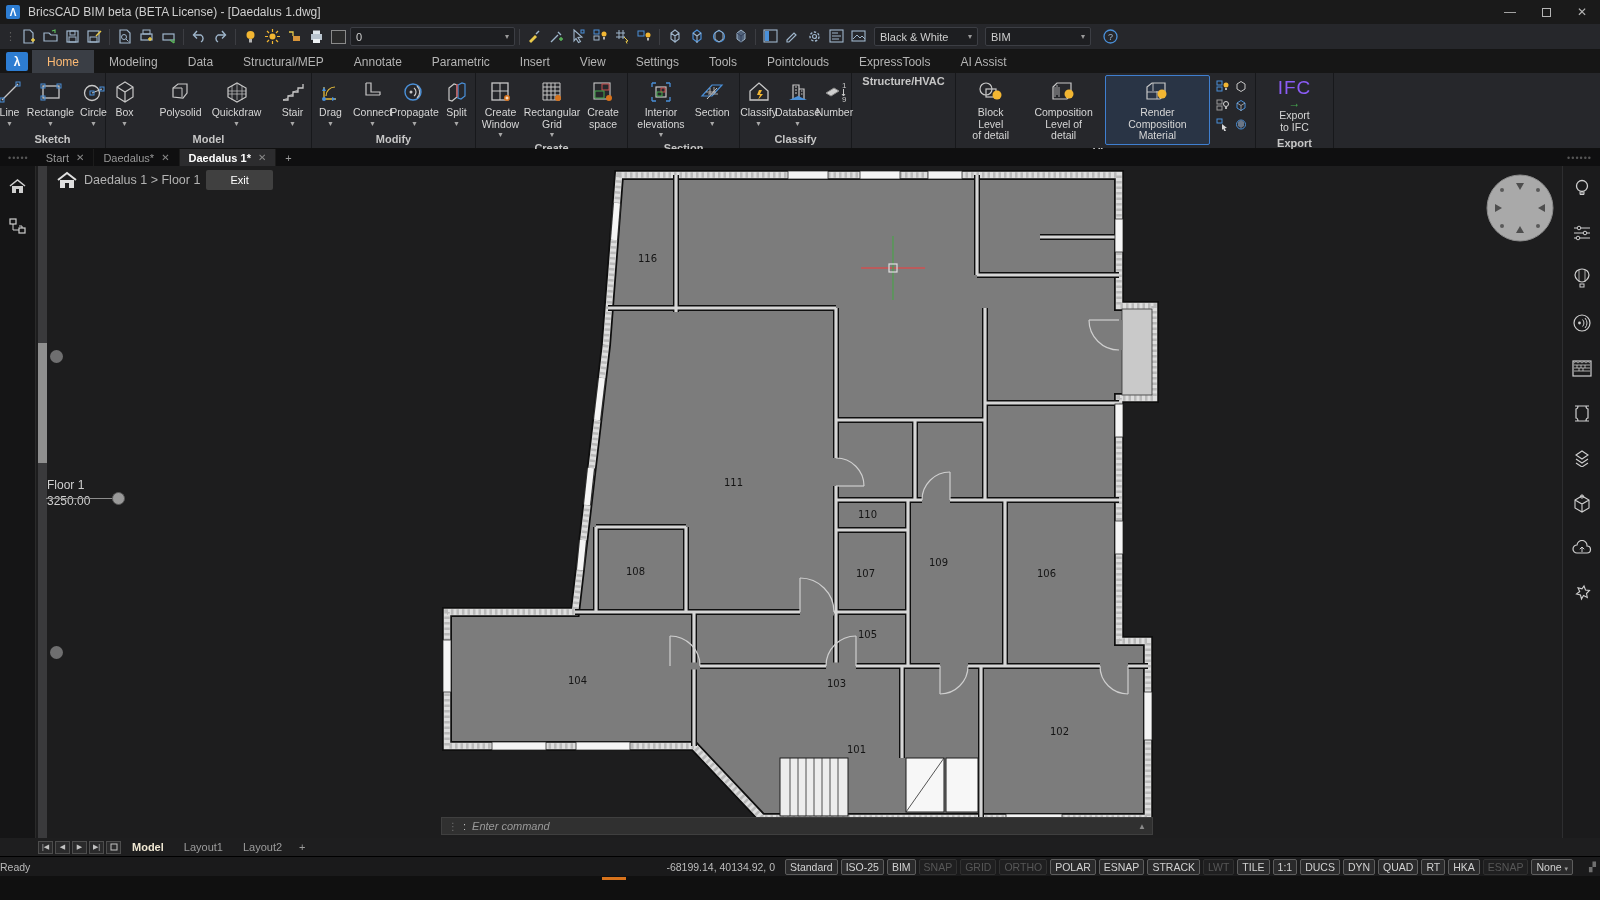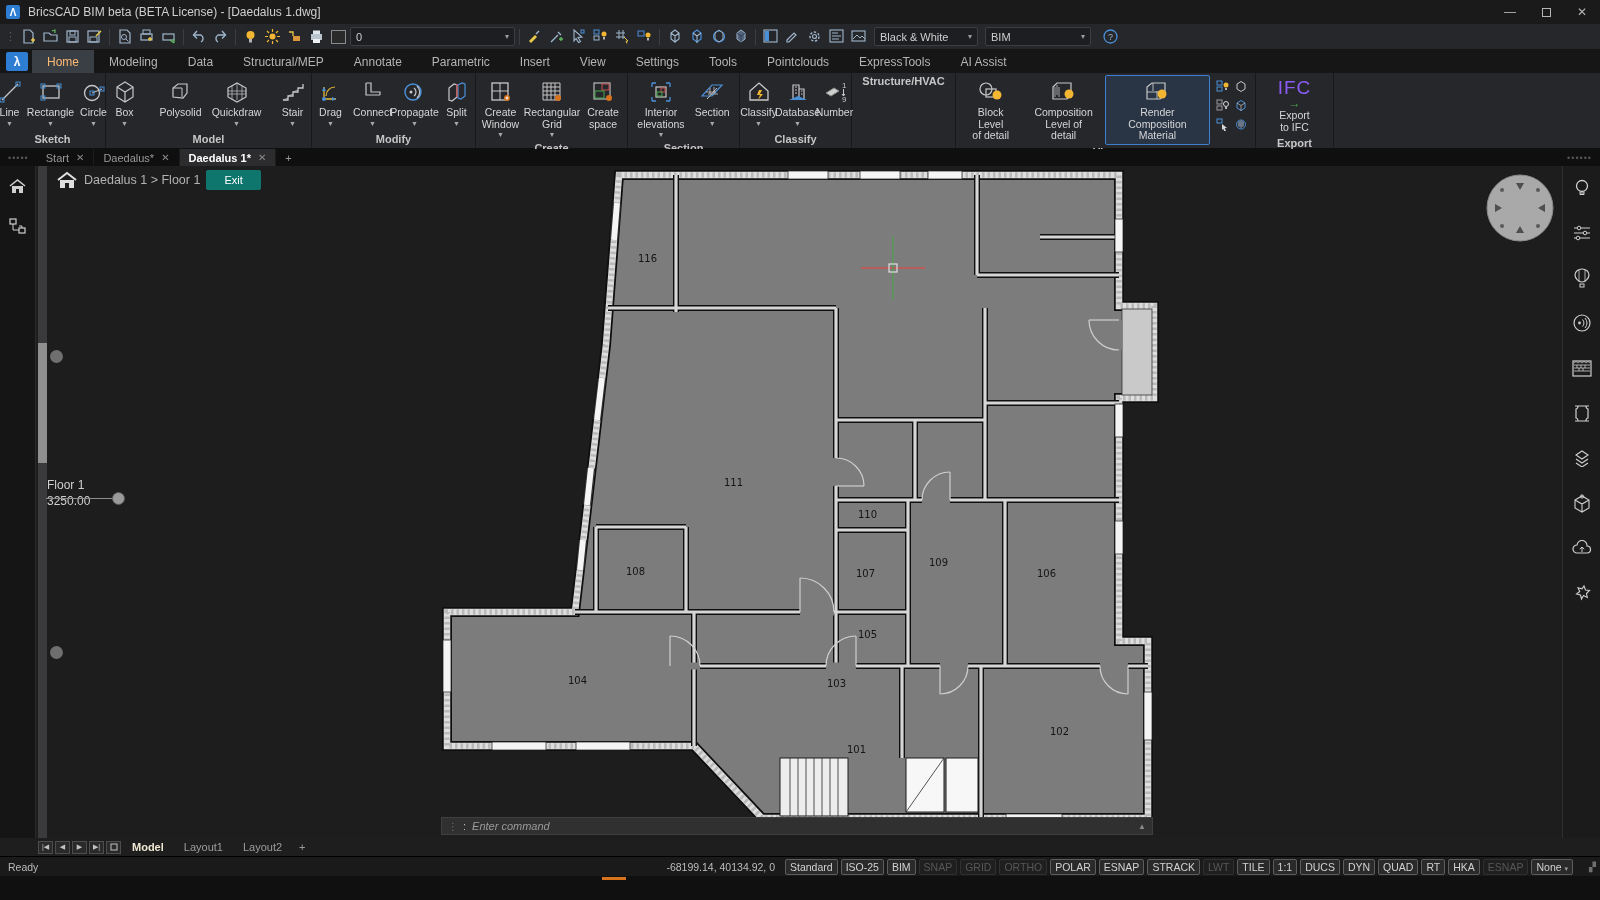--- a/index.html
+++ b/index.html
@@ -50,39 +50,39 @@
   
   .workspace{position:absolute;left:0;top:166px;width:1600px;height:672px;background:#1d1d1e;overflow:hidden}
   .leftrail{position:absolute;left:0;top:0;width:36px;height:672px;background:#151516;border-right:1px solid #2a2a2a;display:flex;flex-direction:column;align-items:center;gap:16px;padding-top:8px}
   .railbtn{width:24px;height:24px;display:flex;align-items:center;justify-content:center;border-radius:2px}
   .vtrack{position:absolute;left:38px;top:0;width:9px;height:672px;background:#3a3a3c}
   .vthumb{position:absolute;left:38px;top:177px;width:9px;height:120px;background:#8f8f8f}
   .rightrail{position:absolute;right:0;top:0;width:38px;height:672px;background:#1b1b1c;border-left:1px solid #2e2e30;display:flex;flex-direction:column;align-items:center;gap:21px;padding-top:10px}
   .plan{position:absolute;left:0;top:0}
   .crumbrow{position:absolute;left:56px;top:4px;display:flex;align-items:center;gap:6px}
   .crumbtxt{color:#b3b3b3;font-size:12.5px}
-  .exitbtn{background:#0f766e;color:#fff;font-size:11px;padding:4px 18px;border-radius:2px}
+  .exitbtn{background:#404040;color:#fff;font-size:11px;padding:4px 24px;border-radius:2px}
   .floorlbl{position:absolute;left:47px;top:311px;color:#cfcfcf;font-size:12px;line-height:16px}
   .floorline{position:absolute;left:46px;top:332px;width:72px;height:1px;background:#8d8d8d}
   .floorknob{position:absolute;left:112px;top:326px;width:13px;height:13px;border-radius:50%;background:#9a9a9a;border:1px solid #5a5a5a}
   .secgrip{position:absolute;width:13px;height:13px;border-radius:50%;background:#6f6f70}
   .cmdbar{position:absolute;left:441px;top:651px;width:712px;height:18px;background:#303030;border:1px solid #3f3f3f;display:flex;align-items:center;gap:6px;padding:0 6px;font-size:11px}
   .cmdgrip{color:#6d6d6d;font-size:10px;letter-spacing:-1px}
   .cmdprompt{color:#b9b9b9}
   .cmdph{color:#9a9a9a;font-style:italic}
   .cmdexp{margin-left:auto;color:#8a8a8a;font-size:8px}
   
   .layoutbar{position:absolute;left:0;top:838px;width:1600px;height:18px;background:#1e1e1f;display:flex;align-items:center;font-size:11px;color:#9c9c9c;padding-left:38px;gap:2px}
   .lnav{min-width:15px;height:13px;border:1px solid #4d4d4d;background:#2a2a2b;color:#c2c2c2;font-size:7px;display:flex;align-items:center;justify-content:center;padding:0 1px}
   .ltab{padding:0 9px}
   .ltab.active{color:#efe7d2;font-weight:bold}
   .ladd{padding:0 6px;color:#9c9c9c}
   
   .statusbar{position:absolute;left:0;top:856px;width:1600px;height:20px;background:#1a1a1b;border-top:1px solid #000;display:flex;align-items:center;font-size:10.5px;color:#b9b9b9}
-  .sready{padding-left:8px}
+  .sready{padding-left:0}
   .scoords{margin-left:auto;color:#bdbdbd;padding-right:10px}
   .chips{display:flex;gap:3px;align-items:center;padding-right:16px}
   .chip{padding:1px 4px;border:1px solid #5d5d5d;background:#2a2a2b;color:#d2d2d2;border-radius:2px;white-space:nowrap}
   .chip.off{color:#575757;border-color:#303030;background:#1f1f20}
   .chip .ca{font-size:7px;color:#9a9a9a;margin-left:3px}
   .sgrip{color:#6f6f6f;font-size:9px;padding-right:4px}
   .bottomstrip{position:absolute;left:0;top:876px;width:1600px;height:24px;background:#101010}
   .accentline{position:absolute;left:602px;top:1px;width:24px;height:3px;background:#d8731c}
   svg{display:block}
 </style>

